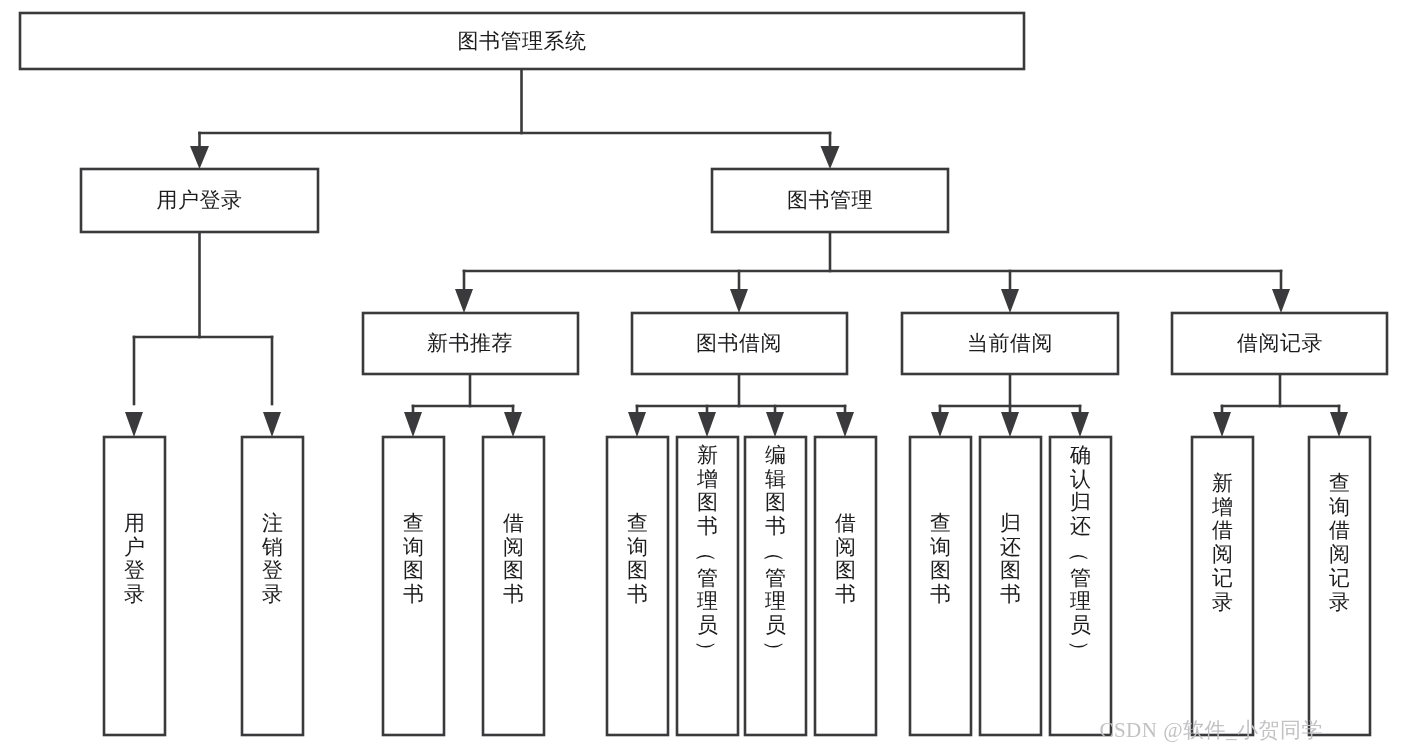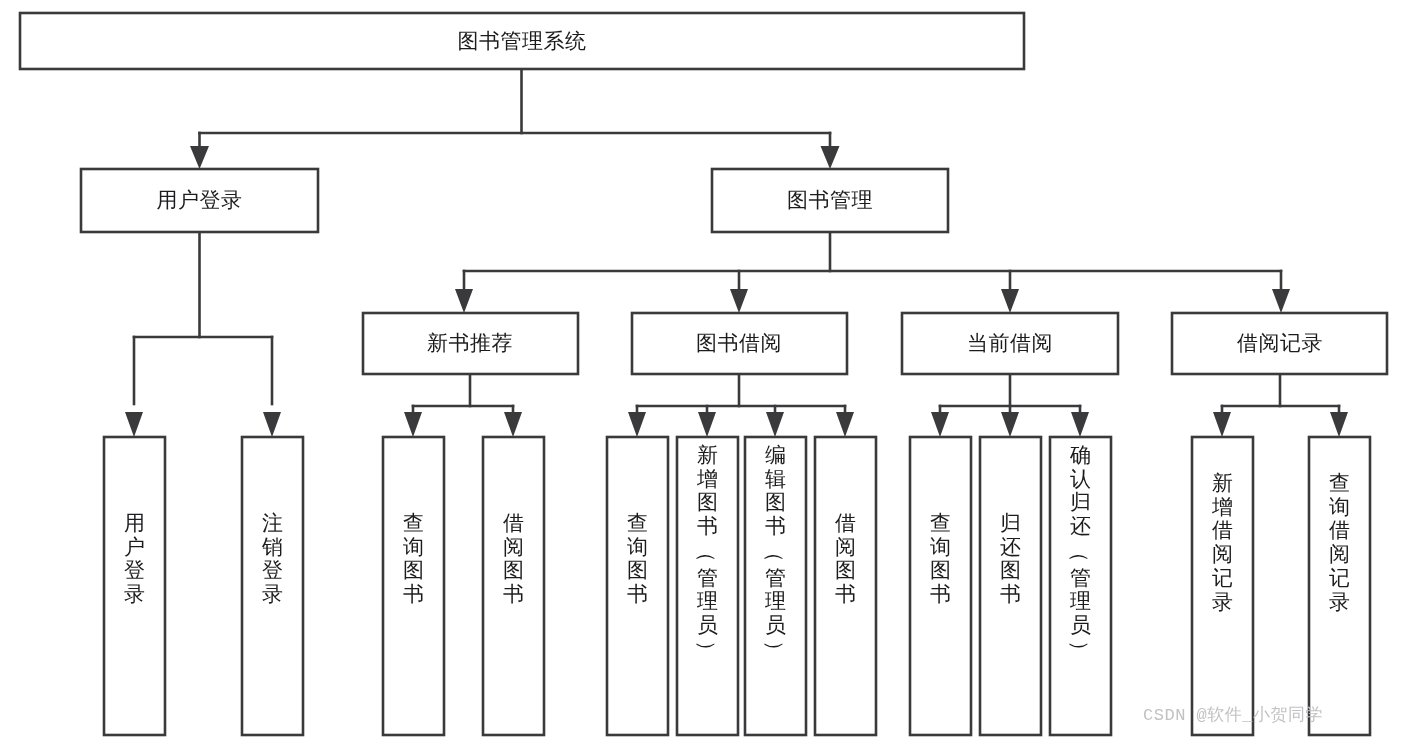--- a/index.html
+++ b/index.html
@@ -46,23 +46,23 @@
     font-family: "Liberation Sans", "DejaVu Sans", sans-serif;
     font-size: 21px;
     fill: #1c1c1e;
     text-anchor: middle;
     dominant-baseline: middle;
     letter-spacing: 0.5px;
   }
   .watermark-text {
     position: absolute;
     right: 10px;
-    bottom: 21px;
-    font-family: Liberation Mono, monospace;
-    font-size: 17px;
+    bottom: 3px;
+    font-family: Liberation Serif, serif;
+    font-size: 21px;
     color: #c2c2c4;
     white-space: nowrap;
     letter-spacing: 0.5px;
     user-select: none;
   }
   .vlabel-wrap {
     position: absolute;
     display: flex;
     flex-direction: column;
     align-items: center;

